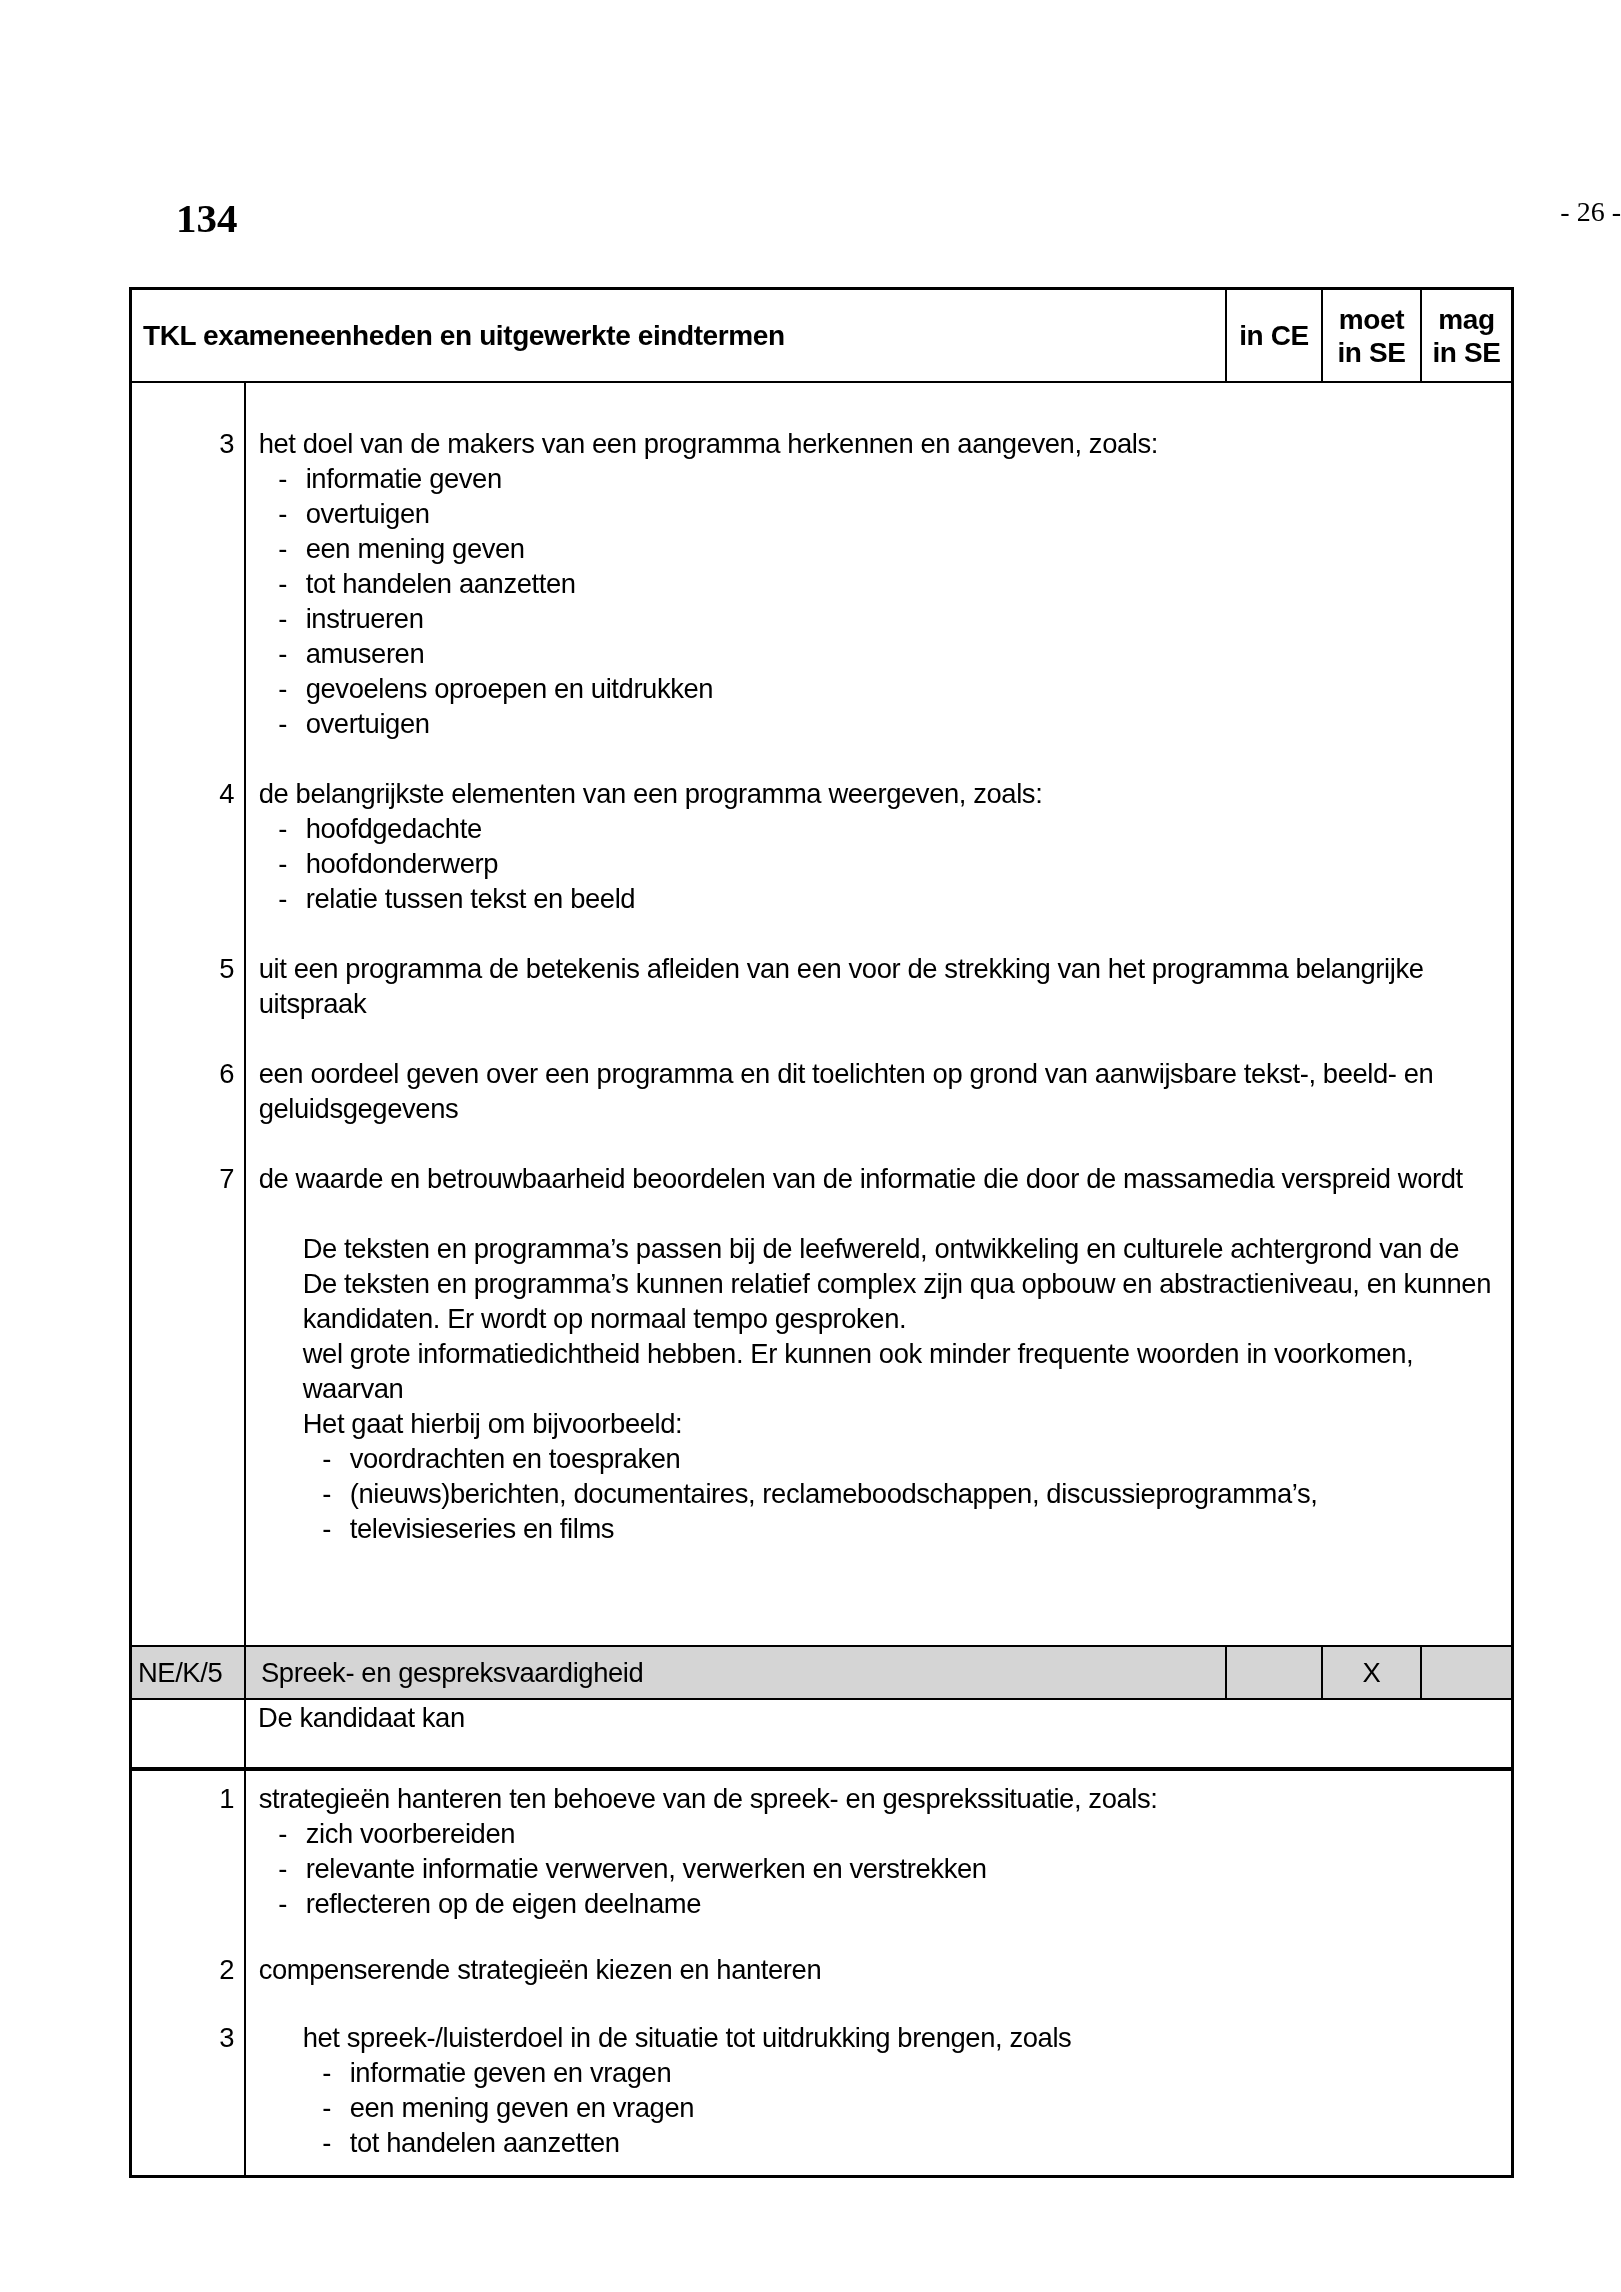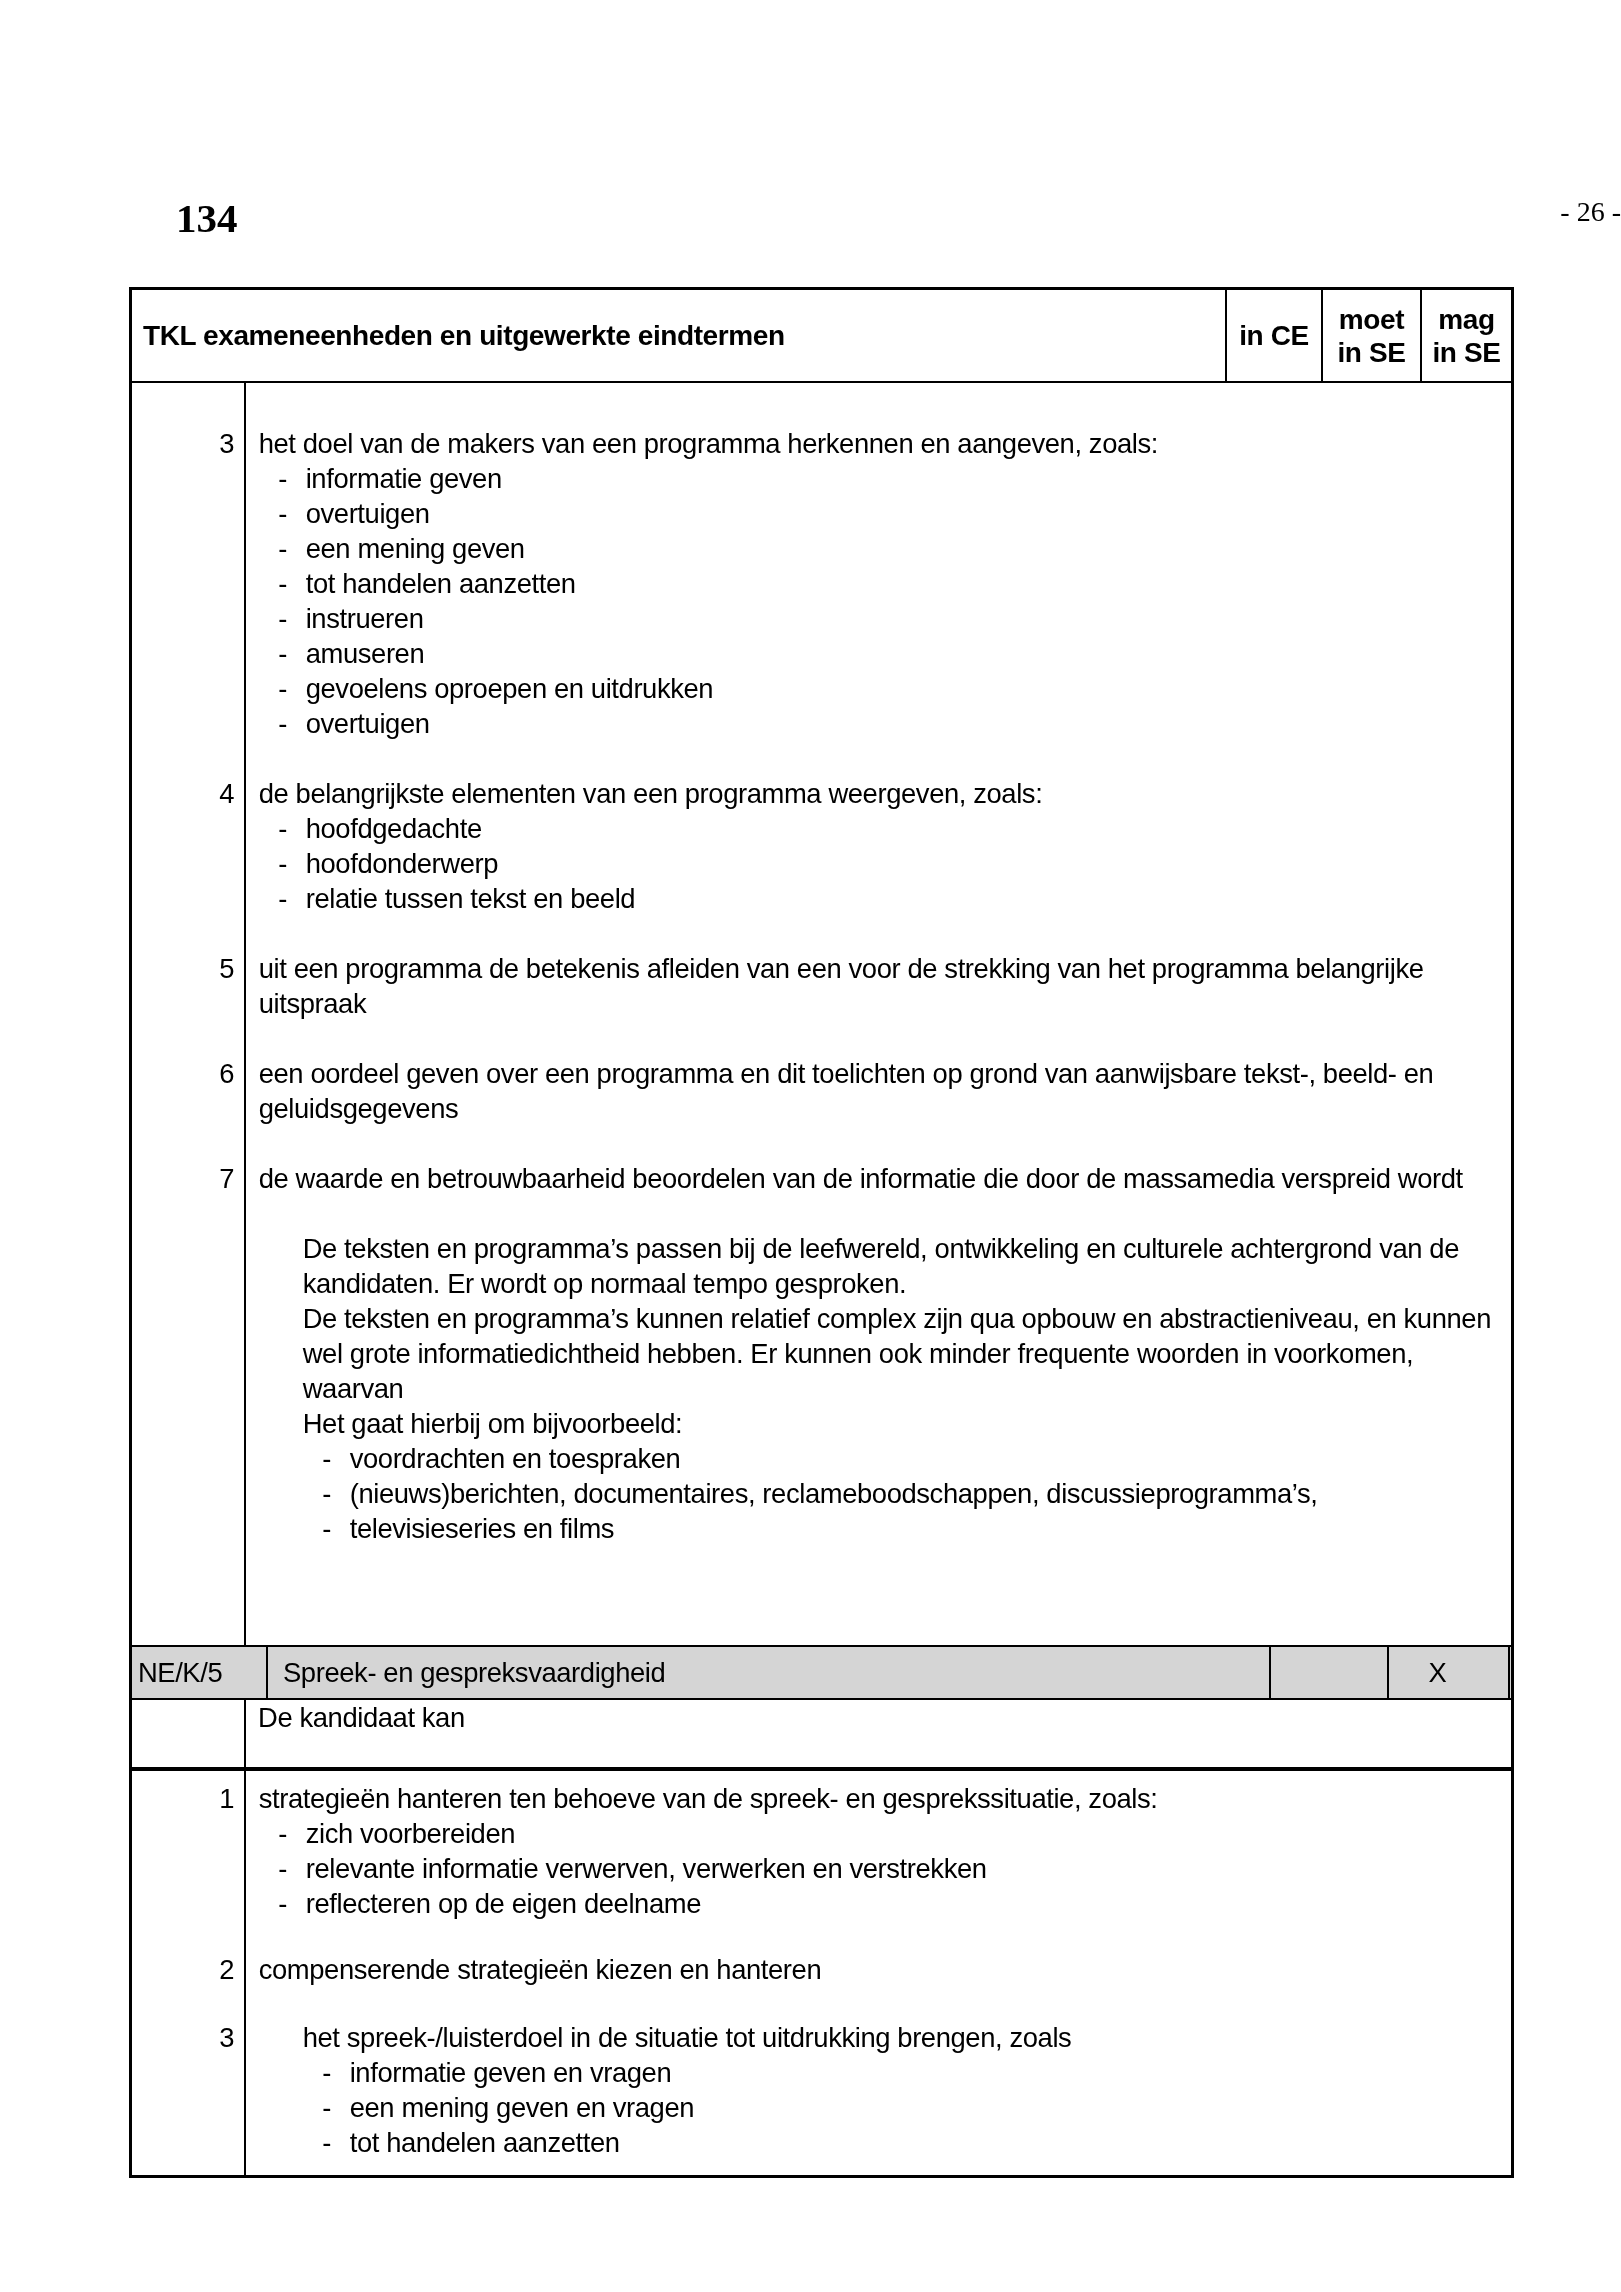--- a/index.html
+++ b/index.html
@@ -48,21 +48,21 @@
   .num { flex:0 0 112px; box-sizing:border-box; padding-right:9.8px; text-align:right; }
   .itext { flex:1; margin-left:2px; padding-left:12.7px; }
   .bullet { display:flex; }
   .dash { flex:0 0 47px; box-sizing:border-box; padding-left:19.6px; }
   .note-block { margin-top:35px; }
   .gap32 { margin-bottom:31px; }
   .gap34 { margin-bottom:33px; }
   .t-gray {
     height:51px; border-bottom:2.9px solid #000;
     background:var(--section-bg,#d5d5d5);
-    display:grid; grid-template-columns:112px 981px 96px 99px 91px;gap:22px;
+    display:grid; grid-template-columns:112px 981px 96px 99px 91px;
   }
   .t-gray > div { box-sizing:border-box; display:flex; align-items:center; }
   .g-code { padding-left:5.9px; }
   .g-title { border-left:2px solid #000; padding-left:15px; }
   .g-ce, .g-moet, .g-mag { border-left:2px solid #000; justify-content:center; }
   .t-dkk {
     height:67px; border-bottom:4.9px solid #000;
     position:relative; display:flex; 
   }
   .t-dkk .dkk-text { padding-left:126px; }
@@ -172,22 +172,22 @@
         <div class="num">7</div>
         <div class="itext">
           <div>de waarde en betrouwbaarheid beoordelen van de informatie die door de massamedia verspreid wordt</div>
         </div>
       </div>
 
       <div class="item note-block">
         <div class="num"></div>
         <div class="itext">
           <div>De teksten en programma’s passen bij de leefwereld, ontwikkeling en culturele achtergrond van de</div>
+          <div>De teksten en programma’s kunnen relatief complex zijn qua opbouw en abstractieniveau, en kunnen</div>
           <div>kandidaten. Er wordt op normaal tempo gesproken.</div>
-          <div>De teksten en programma’s kunnen relatief complex zijn qua opbouw en abstractieniveau, en kunnen</div>
           <div>wel grote informatiedichtheid hebben. Er kunnen ook minder frequente woorden in voorkomen, waarvan</div>
           <div>Het gaat hierbij om bijvoorbeeld:</div>
           <div class="bullet">
               <span class="dash">-</span>
               <span>voordrachten en toespraken</span>
             </div>
           <div class="bullet">
               <span class="dash">-</span>
               <span>(nieuws)berichten, documentaires, reclameboodschappen, discussieprogramma’s,</span>
             </div>

